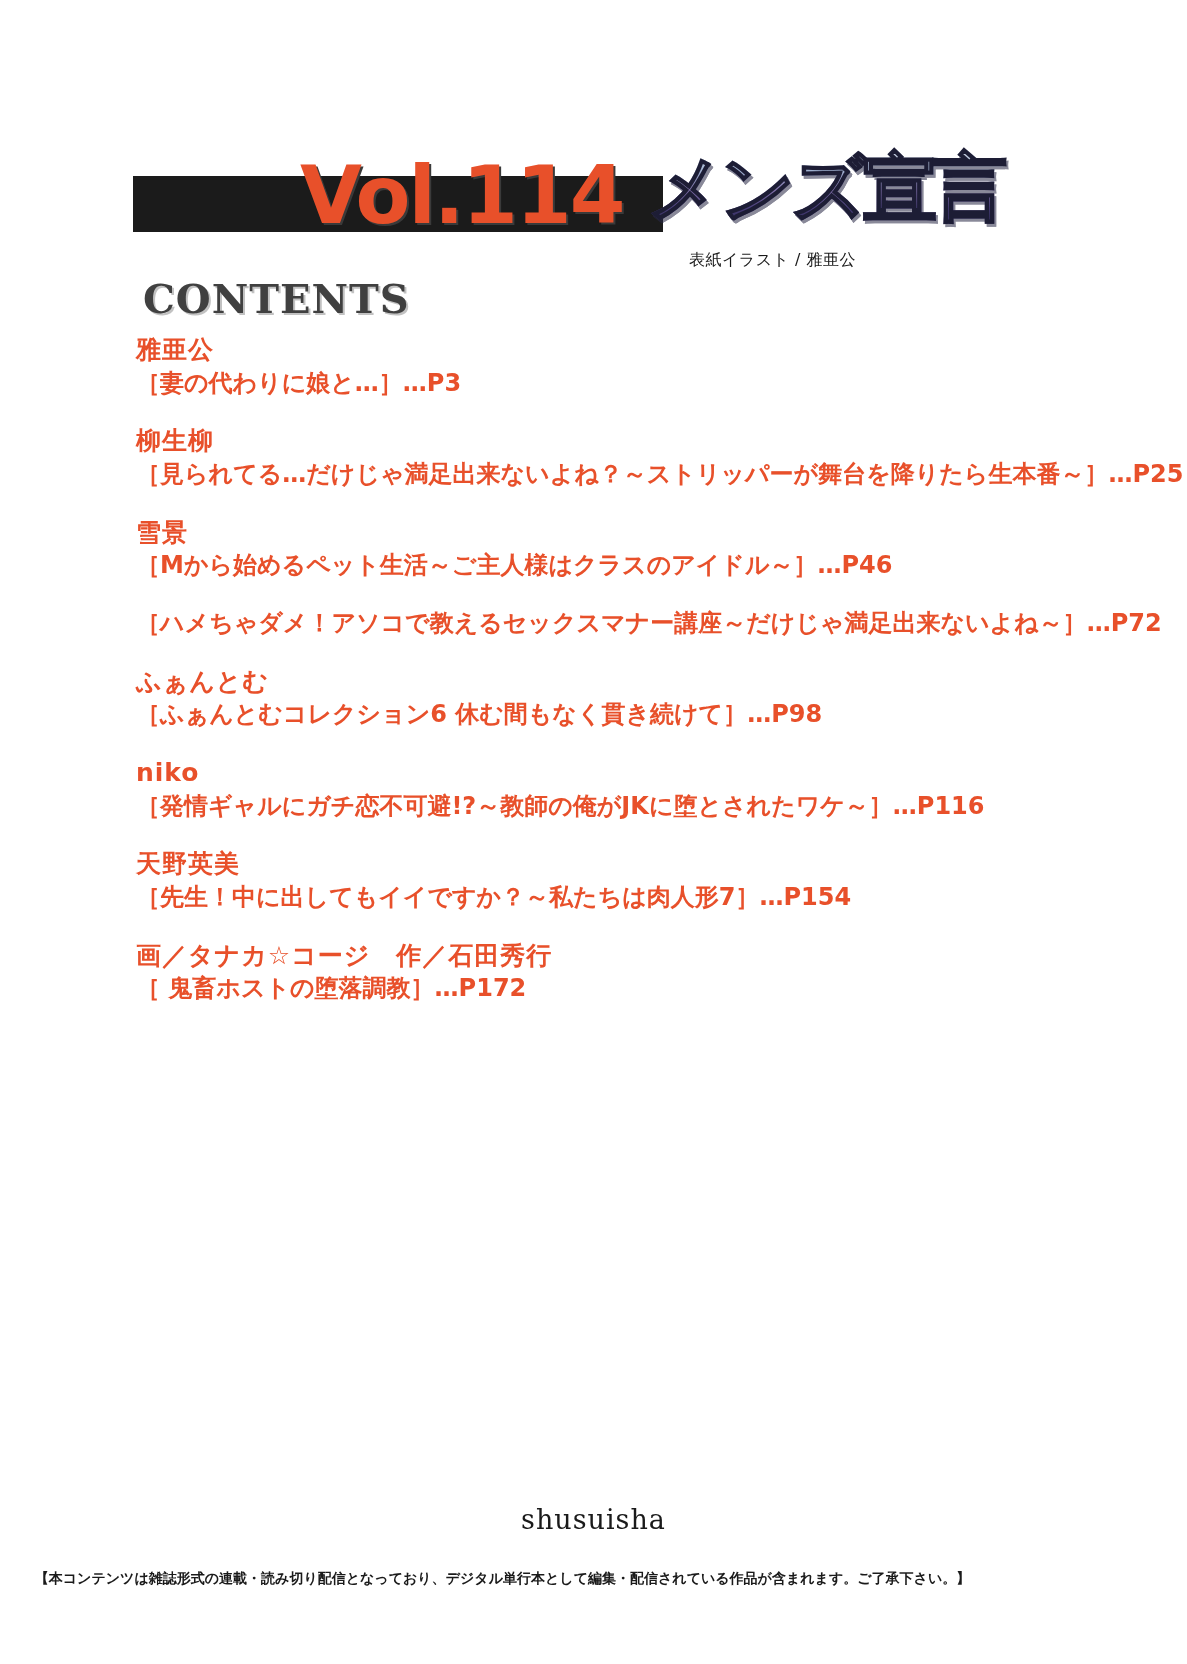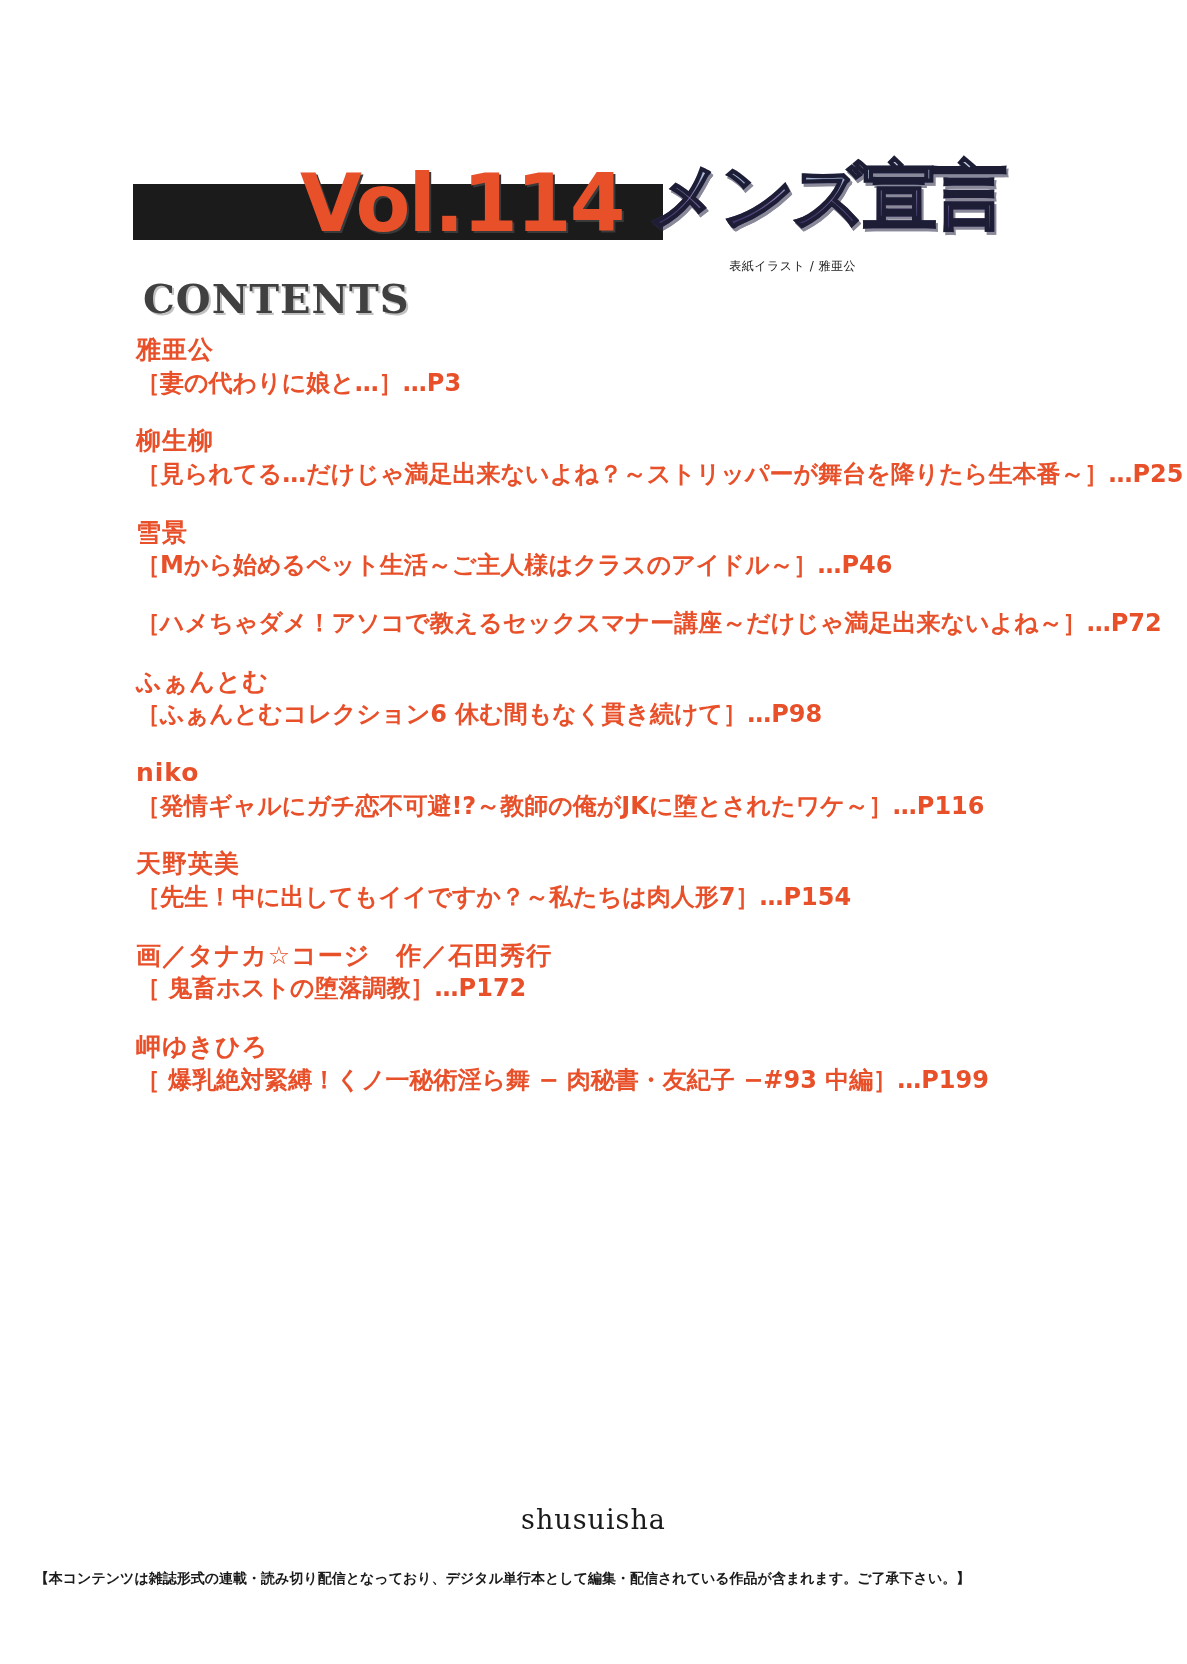--- a/index.html
+++ b/index.html
@@ -13,21 +13,21 @@
     position: relative;
     font-family: "DejaVu Sans", "Liberation Sans", sans-serif;
     color: #111;
     overflow: hidden;
   }
 
   
   .masthead {
     position: absolute;
     left: 0;
-    top: 156px;
+    top: 148px;
     width: 1016px;
     height: 110px;
   }
   .mast-bar {
     position: absolute;
     left: 133px;
     top: 28px;
     width: 530px;
     height: 56px;
     background: #1b1b1b;
@@ -57,21 +57,21 @@
     background-clip: text;
     color: transparent;
     -webkit-text-stroke: 2px #1d1d35;
     paint-order: stroke fill;
     filter: drop-shadow(2px 3px 0 rgba(40,40,70,0.55));
   }
   .cover-credit {
     position: absolute;
     right: 160px;
     top: 102px;
-    font-size: 12px;
+    font-size: 16px;
     color: #1a1a1a;
     letter-spacing: 0.5px;
   }
 
   
   .contents-title {
     position: absolute;
     left: 143px;
     top: 275px;
     font-family: "DejaVu Serif", "Liberation Serif", serif;
@@ -180,21 +180,17 @@
   <div class="entry">
     <div class="author">天野英美</div>
     <div class="title">［先生！中に出してもイイですか？～私たちは肉人形7］…P154</div>
   </div>
 
   <div class="entry">
     <div class="author">画／タナカ☆コージ　作／石田秀行</div>
     <div class="title">［ 鬼畜ホストの堕落調教］…P172</div>
   </div>
 
-  <div class="entry">
-    <div class="author">岬ゆきひろ</div>
-    <div class="title">［ 爆乳絶対緊縛！くノ一秘術淫ら舞 − 肉秘書・友紀子 −#93 中編］…P199</div>
-  </div>
 
 </div>
 
 <div class="disclaimer">【本コンテンツは雑誌形式の連載・読み切り配信となっており、デジタル単行本として編集・配信されている作品が含まれます。ご了承下さい。】</div>
 <div class="brand">shusuisha</div>
 
 </body></html>

